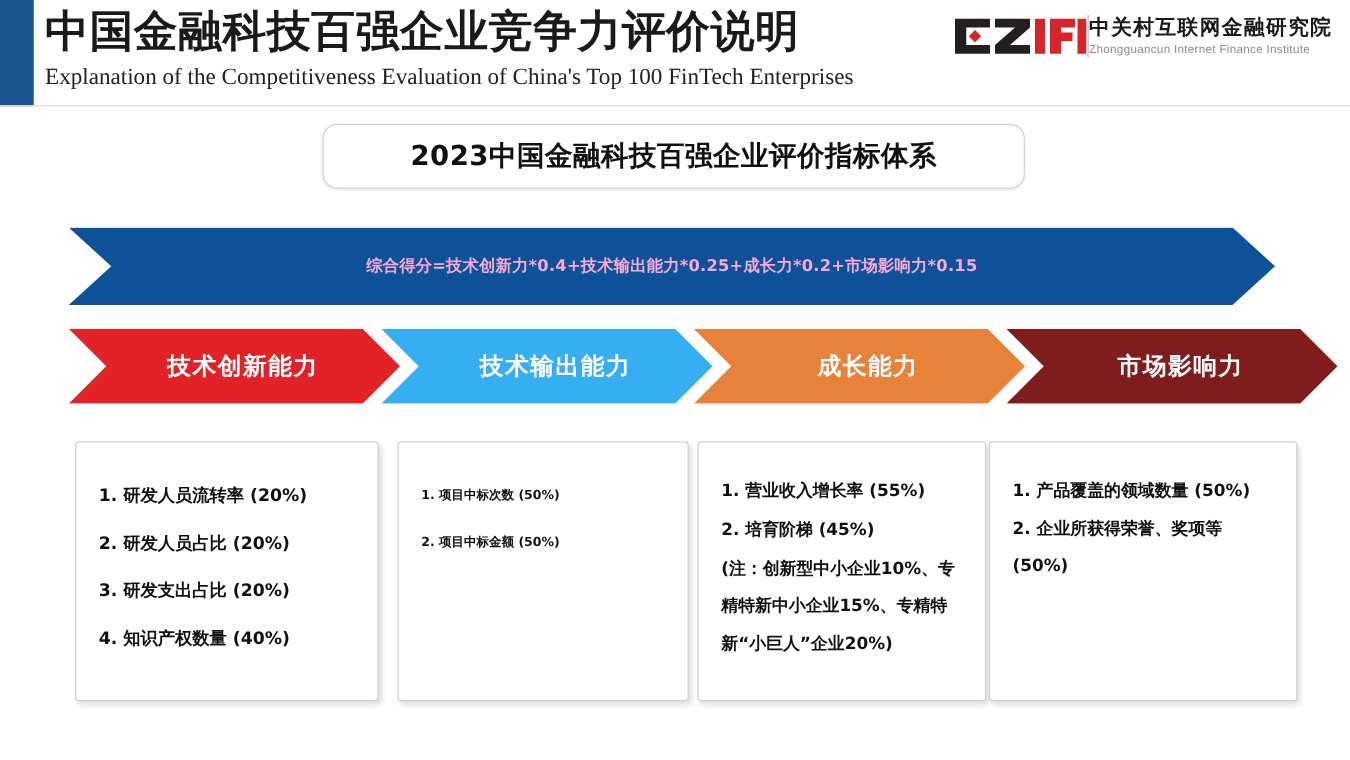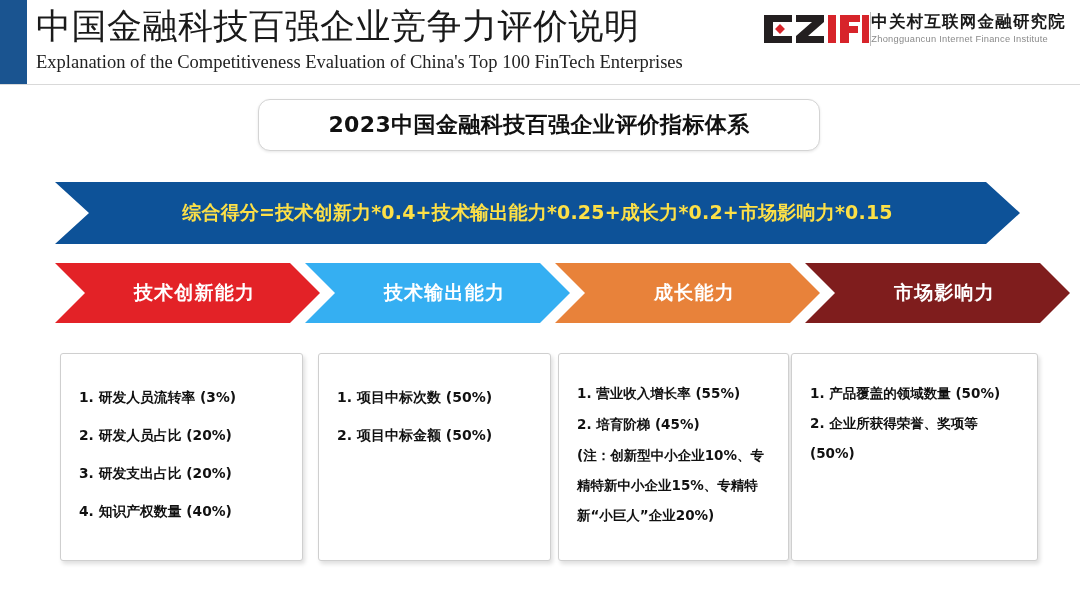--- a/index.html
+++ b/index.html
@@ -14,21 +14,21 @@
 
   
   .accent-bar{
     position:absolute;left:0;top:0;width:27px;height:85px;background:#1A5490;
   }
   .header{
     position:absolute;left:36px;top:4px;width:700px;
   }
   .title-cn{
     font-family:"DejaVu Sans","Liberation Sans",sans-serif;
-    font-weight:normal;
+    font-weight:bold;
     font-size:35px;
     line-height:44px;
     letter-spacing:0.5px;
     color:#1a1a1a;
     white-space:nowrap;
   }
   .title-en{
     font-family:"Liberation Serif","DejaVu Serif",serif;
     font-size:18.5px;
     line-height:24px;
@@ -79,21 +79,21 @@
 
   
   .banner{
     position:absolute;left:55px;top:182px;width:965px;height:62px;
     background:#0D5298;
     clip-path:polygon(0 0, calc(100% - 34px) 0, 100% 50%, calc(100% - 34px) 100%, 0 100%, 34px 50%);
     display:flex;align-items:center;justify-content:center;
   }
   .banner-text{
     font-family:"DejaVu Sans","Liberation Sans",sans-serif;
-    font-weight:bold;font-size:19px;color:#fde047;letter-spacing:0.2px;
+    font-weight:bold;font-size:13px;color:#f9a8d4;letter-spacing:0.2px;
     white-space:nowrap;
   }
 
   
   .chevrons{
     position:absolute;left:55px;top:263px;width:965px;height:60px;
   }
   .chev{
     position:absolute;top:0;height:60px;
     clip-path:polygon(0 0, calc(100% - 30px) 0, 100% 50%, calc(100% - 30px) 100%, 0 100%, 30px 50%);
@@ -132,21 +132,21 @@
     font-family:"DejaVu Sans","Liberation Sans",sans-serif;
     font-weight:bold;
     font-size:13.5px;
     line-height:31px;
     color:#111111;
     white-space:nowrap;
   }
   .card-2 .item, .card-3 .item{white-space:normal;}
   .item.wrap{white-space:normal;line-height:30px;}
   .card-0 .item{font-size:13.8px;line-height:38px;}
-  .card-1 .item{font-size:14px;line-height:38px;}
+  .card-1 .item{font-size:10px;line-height:38px;}
 </style>
 </head>
 <body>
 
 <div class="slide">
 
   <div class="accent-bar"></div>
   <div class="header">
     <div class="title-cn">中国金融科技百强企业竞争力评价说明</div>
     <div class="title-en">Explanation of the Competitiveness Evaluation of China's Top 100 FinTech Enterprises</div>
@@ -196,21 +196,21 @@
       <span class="chev-label">成长能力</span>
     </div>
     <div class="chev chev-3" style="background:#7f1d1d;">
       <span class="chev-label">市场影响力</span>
     </div>
   </div>
 
   <div class="cards">
 
     <div class="card card-0">
-      <div class="item">1. 研发人员流转率 (3%)</div>
+      <div class="item">1. 研发人员流转率 (20%)</div>
       <div class="item">2. 研发人员占比 (20%)</div>
       <div class="item">3. 研发支出占比 (20%)</div>
       <div class="item">4. 知识产权数量 (40%)</div>
     </div>
 
     <div class="card card-1">
       <div class="item">1. 项目中标次数 (50%)</div>
       <div class="item">2. 项目中标金额 (50%)</div>
     </div>
 

